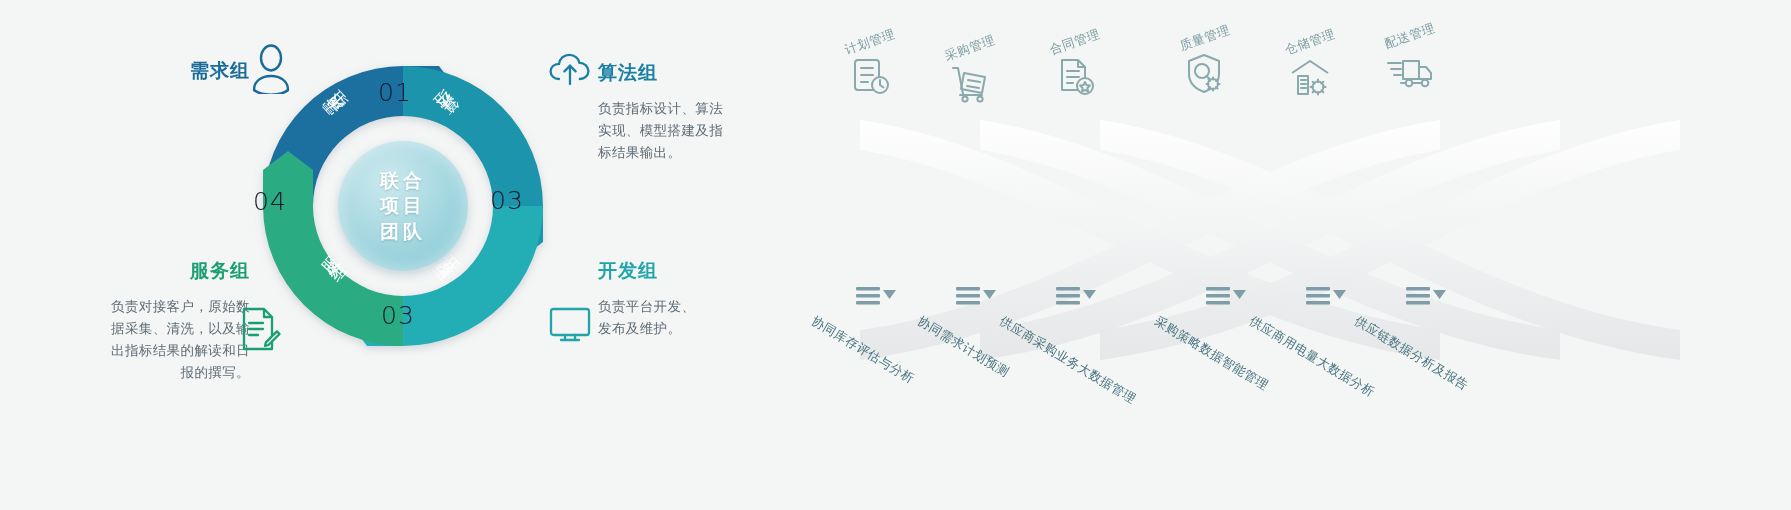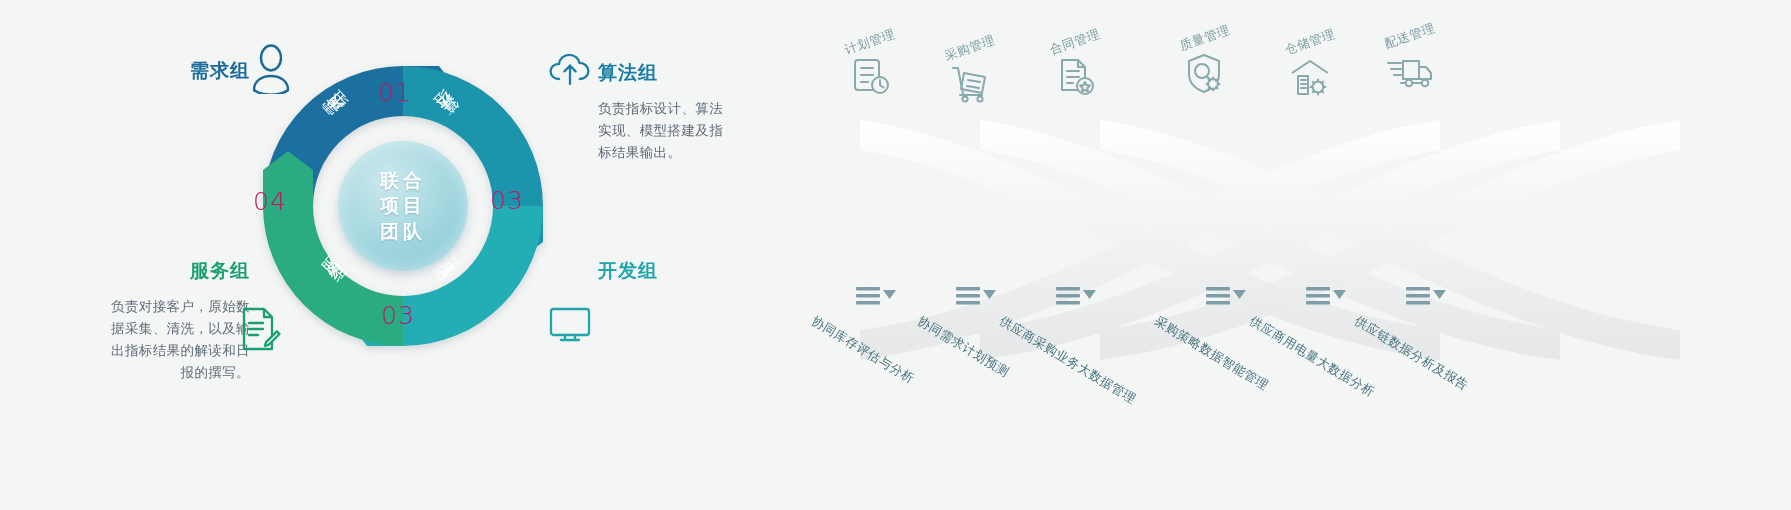--- a/index.html
+++ b/index.html
@@ -27,21 +27,21 @@
   #blk-dev{left:598px;top:258px;width:190px;}
   #blk-dev .grp-title{color:#21a5aa;}
 
   .sideicon{position:absolute;}
   #icon-user{left:250px;top:44px;}
   #icon-doc{left:238px;top:305px;}
   #icon-cloud{left:548px;top:52px;}
   #icon-monitor{left:548px;top:305px;}
 
   #donut-wrap{position:absolute;left:253px;top:56px;width:300px;height:300px;}
-  .seg-num{position:absolute;color:#be185d;font-size:25px;font-weight:300;
+  .seg-num{position:absolute;color:#0f172a;font-size:25px;font-weight:300;
            font-family:"DejaVu Sans",sans-serif;letter-spacing:1px;}
   #num-01{left:125px;top:22px;}
   #num-02{left:237px;top:130px;}
   #num-03{left:128px;top:245px;text-align:right;}
   #num-04{left:0;top:131px;}
   .ring-label{position:absolute;color:#fff;font-size:16.5px;letter-spacing:5px;
               white-space:nowrap;writing-mode:vertical-rl;}
   #rl-1{left:57px;top:52px;transform:rotate(-133deg);}
   #rl-2{left:196px;top:52px;transform:rotate(133deg);}
   #rl-3{left:196px;top:192px;transform:rotate(47deg);}
@@ -80,20 +80,21 @@
     <div class="grp-desc">负责对接客户，原始数<br>据采集、清洗，以及输<br>出指标结果的解读和日<br>报的撰写。</div>
   </div>
 
   <div class="txt-block" id="blk-algo">
     <div class="grp-title">算法组</div>
     <div class="grp-desc">负责指标设计、算法<br>实现、模型搭建及指<br>标结果输出。</div>
   </div>
 
   <div class="txt-block" id="blk-dev">
     <div class="grp-title">开发组</div>
+    <div class="grp-desc">负责平台开发、<br>发布及维护。</div>
   </div>
 
   <div class="sideicon" id="icon-user">
     <svg width="42" height="50" viewBox="0 0 42 50">
         <g fill="none" stroke="#1a6b99" stroke-width="2.4">
       <ellipse cx="21" cy="14" rx="10" ry="12.5"></ellipse>
       <path d="M4 46c0-9 7.6-14 17-14s17 5 17 14" stroke-linecap="round"></path>
       <path d="M4 46c3.5 3.2 10 4.6 17 4.6S34.5 49.2 38 46"></path>
     </g>
       </svg>

